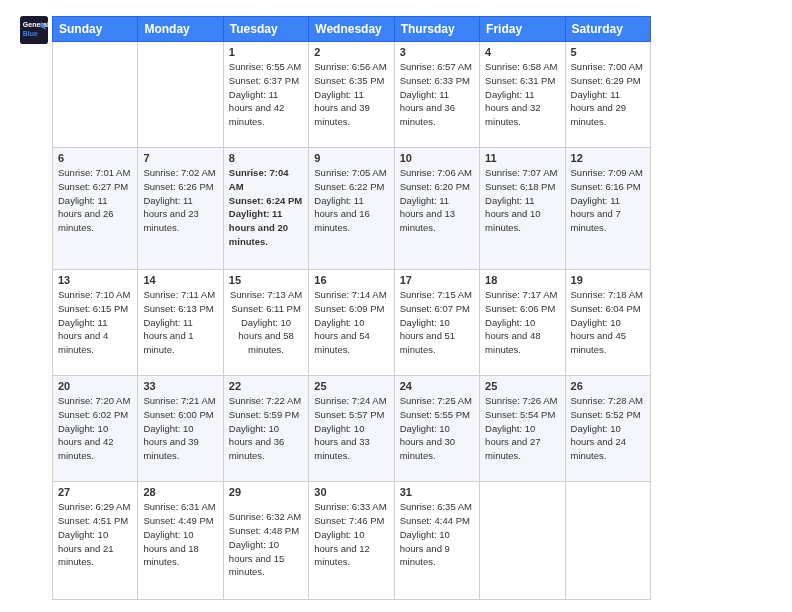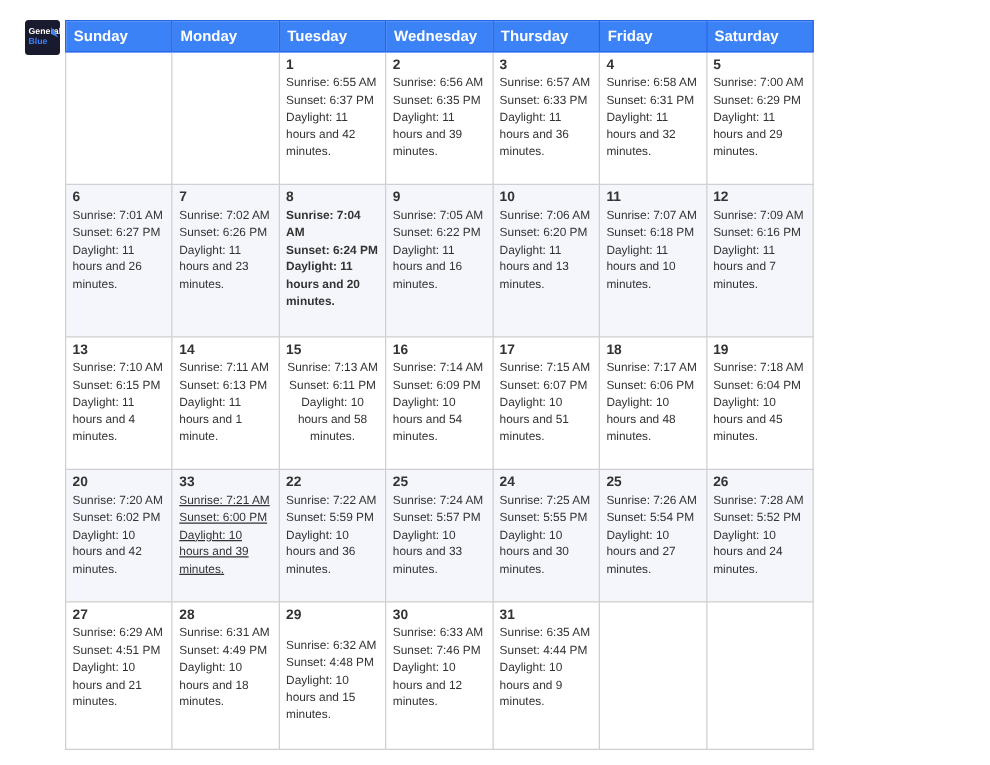--- a/index.html
+++ b/index.html
@@ -258,21 +258,21 @@
         </tr>
         <tr>
           <td>
             <span class="day-num">20</span>
             <div class="day-info" style="white-space: pre-line;">Sunrise: 7:20 AM
 Sunset: 6:02 PM
 Daylight: 10 hours and 42 minutes.</div>
           </td>
           <td>
             <span class="day-num">33</span>
-            <div class="day-info" style="white-space: pre-line; text-decoration: underline;">Sunrise: 7:21 AM
+            <div class="day-info" style="white-space: pre-line;">Sunrise: 7:21 AM
 Sunset: 6:00 PM
 Daylight: 10 hours and 39 minutes.</div>
           </td>
           <td>
             <span class="day-num">22</span>
             <div class="day-info" style="white-space: pre-line;">Sunrise: 7:22 AM
 Sunset: 5:59 PM
 Daylight: 10 hours and 36 minutes.</div>
           </td>
           <td>

